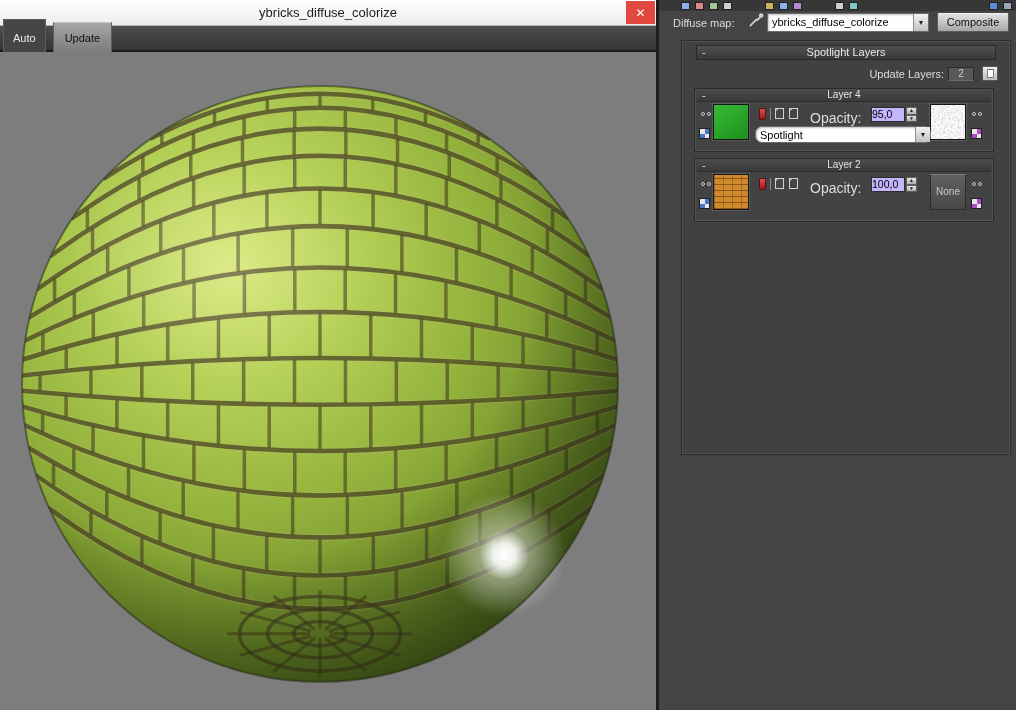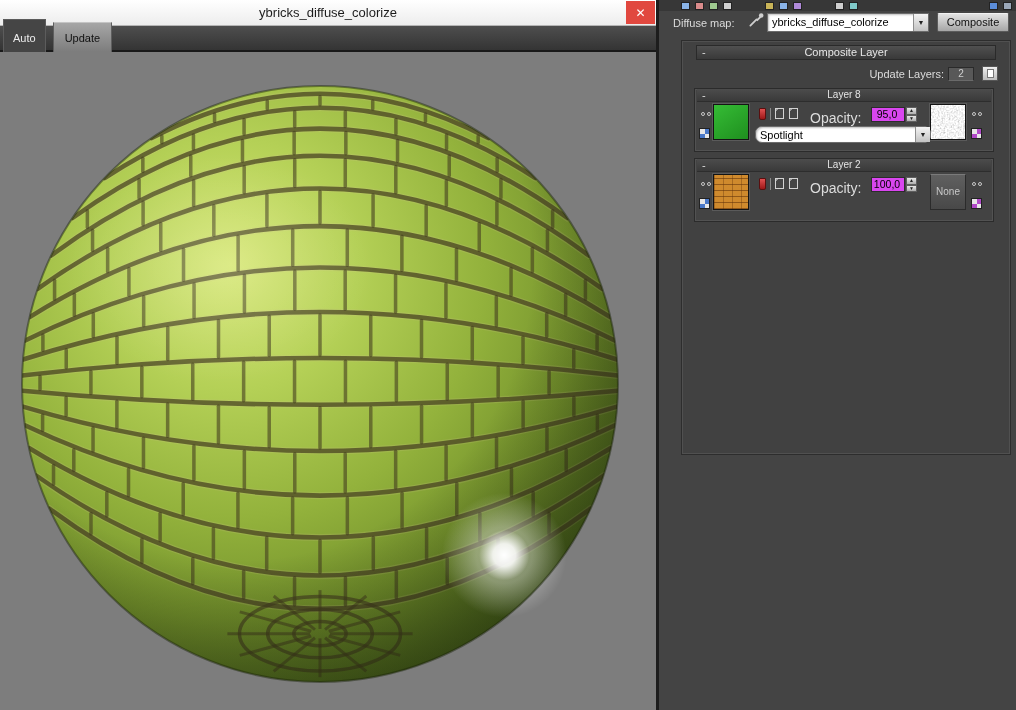--- a/index.html
+++ b/index.html
@@ -91,22 +91,22 @@
 
   .vial { position:absolute; left:64px; top:19px; width:7px; height:12px;
           background:linear-gradient(#e05050,#9c1717); border:1px solid #5a0f0f;
           border-radius:1px 1px 2px 2px; }
   .vsep { position:absolute; left:75px; top:19px; width:1px; height:12px; background:#8a8a8a; }
   .sheet { position:absolute; top:19px; width:9px; height:11px; border:1px solid #d2d2d2;
            background:linear-gradient(135deg,#9a9a9a 0 2px,#454545 2px); }
   .sheet-1 { left:80px; } .sheet-2 { left:94px; }
 
   .op-label { position:absolute; left:115px; top:21px; font-size:14px; color:#dcdcdc; }
-  .numfield { position:absolute; left:176px; top:18px; width:34px; height:15px; background:#d946ef;
-              border:1px solid #2c2c2c; font-size:10.5px; color:#000; text-align:center;
+  .numfield { position:absolute; left:176px; top:18px; width:34px; height:15px; background:#c4b5fd;
+              border:1px solid #2c2c2c; font-size:10.5px; color:#000; text-align:left;
               padding-right:2px; line-height:13px; }
   .spin { position:absolute; left:211px; top:18px; width:11px; height:15px; display:flex;
           flex-direction:column; }
   .spin span { flex:1; background:linear-gradient(#e9e9e9,#aeaeae); border:1px solid #5f5f5f;
                font-size:5px; line-height:5px; color:#222; text-align:center; overflow:hidden; }
 
   .blend-combo { left:60px; top:37px; width:176px; height:17px;border-radius:7px; }
   .none-btn { position:absolute; left:235px; top:15px; width:36px; height:36px;
               background:linear-gradient(#606060,#484848); border:1px solid #2b2b2b;
               border-top-color:#7a7a7a; font-size:10px; color:#c8c8c8; text-align:center;
@@ -386,35 +386,35 @@
     <div class="combo map-combo">
       <span class="txt">ybricks_diffuse_colorize</span>
       <span class="arrow">▼</span>
     </div>
 
     <div class="composite-btn">Composite</div>
 
     <div class="rollout">
       <div class="rollout-header">
         <span class="collapse-box">-</span>
-        <span>Composite Layer</span>
+        <span>Spotlight Layers</span>
       </div>
 
       <div class="total-row">
         <span class="total-label">Update Layers:</span>
         <span class="total-value">2</span>
         <span class="dup-btn">
             <i></i>
           </span>
       </div>
 
       <div class="layer-group lg-2">
         <div class="layer-header">
           <span class="collapse-box">-</span>
-          <span>Layer 8</span>
+          <span>Layer 4</span>
         </div>
         <span class="dots dots-l">
             <i></i>
             <i></i>
           </span>
         <span class="mini-icon mini-l">
           <i class="mi-a"></i>
             <i class="mi-b"></i>
             <i class="mi-b"></i>
             <i class="mi-a"></i>

